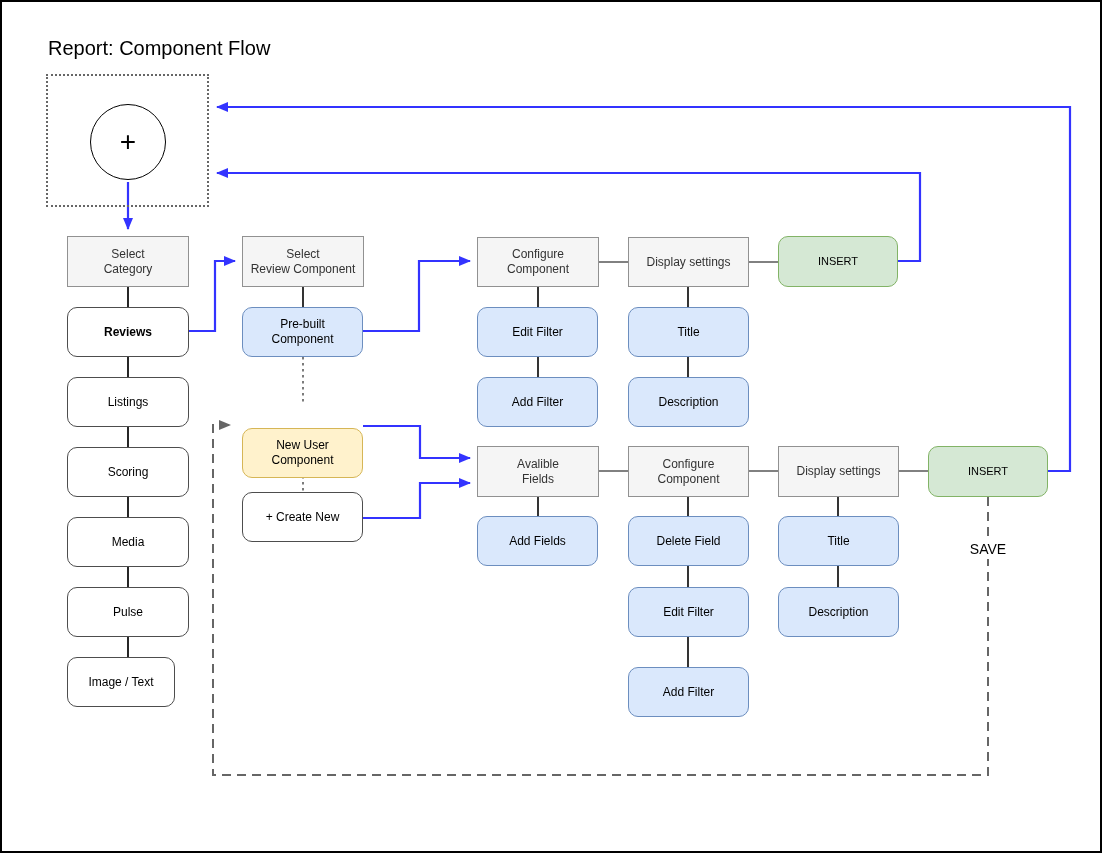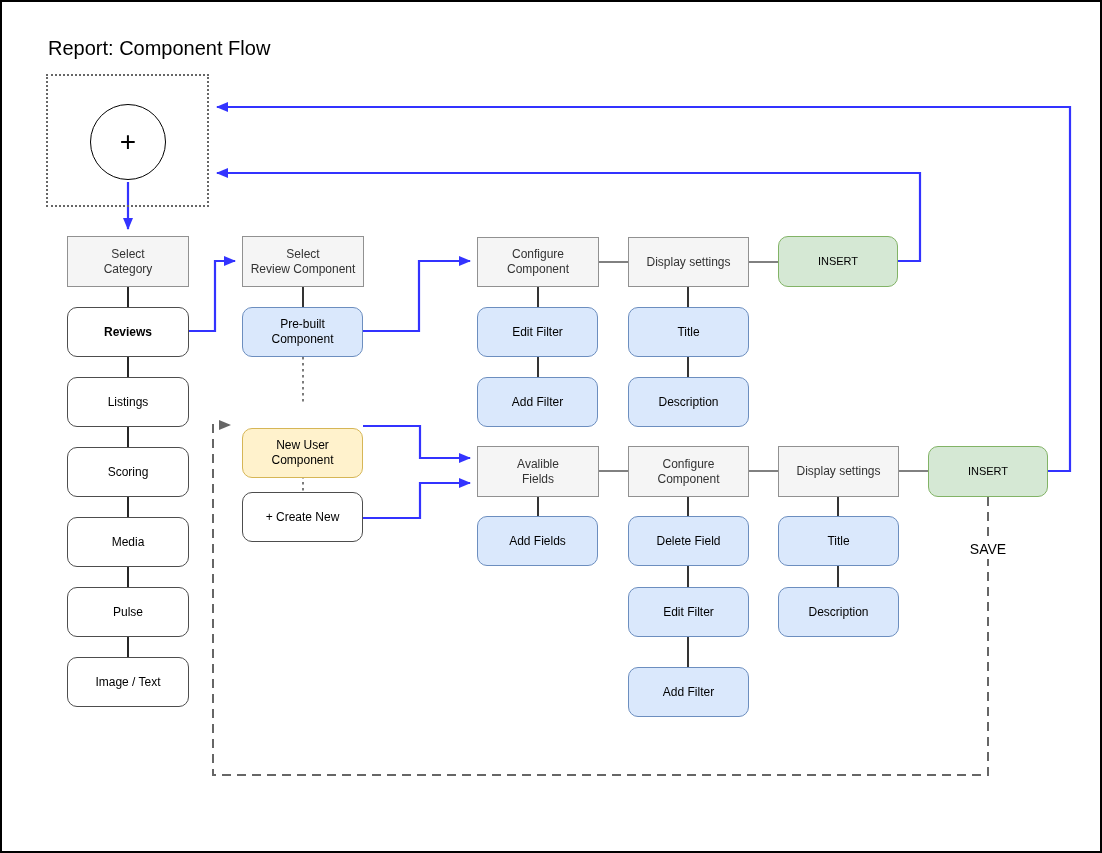--- a/index.html
+++ b/index.html
@@ -151,21 +151,21 @@
     <span>+</span>
   </div>
 
   <div class="node gray" style="left:65px;  top:234px; width:122px; height:51px;">Select
 Category</div>
   <div class="node white" style="left:65px;  top:305px; width:122px; height:50px;font-weight:bold;">Reviews</div>
   <div class="node white" style="left:65px;  top:375px; width:122px; height:50px;">Listings</div>
   <div class="node white" style="left:65px;  top:445px; width:122px; height:50px;">Scoring</div>
   <div class="node white" style="left:65px;  top:515px; width:122px; height:50px;">Media</div>
   <div class="node white" style="left:65px;  top:585px; width:122px; height:50px;text-align:center;">Pulse</div>
-  <div class="node white" style="left:65px;  top:655px; width:122px; height:50px;text-align:center;">Image / Text</div>
+  <div class="node white" style="left:65px;  top:655px; width:108px; height:50px;text-align:center;">Image / Text</div>
 
   <div class="node gray" style="left:240px; top:234px; width:122px; height:51px;">Select
 Review Component</div>
   <div class="node blue" style="left:240px; top:305px; width:121px; height:50px;">Pre-built
 Component</div>
   <div class="node yellow" style="left:240px; top:400px; width:121px; height:50px;margin-top:26px;">New User
 Component</div>
   <div class="node white" style="left:240px; top:490px; width:121px; height:50px;">+ Create New</div>
 
   <div class="node gray" style="left:475px; top:235px; width:122px; height:50px;">Configure

